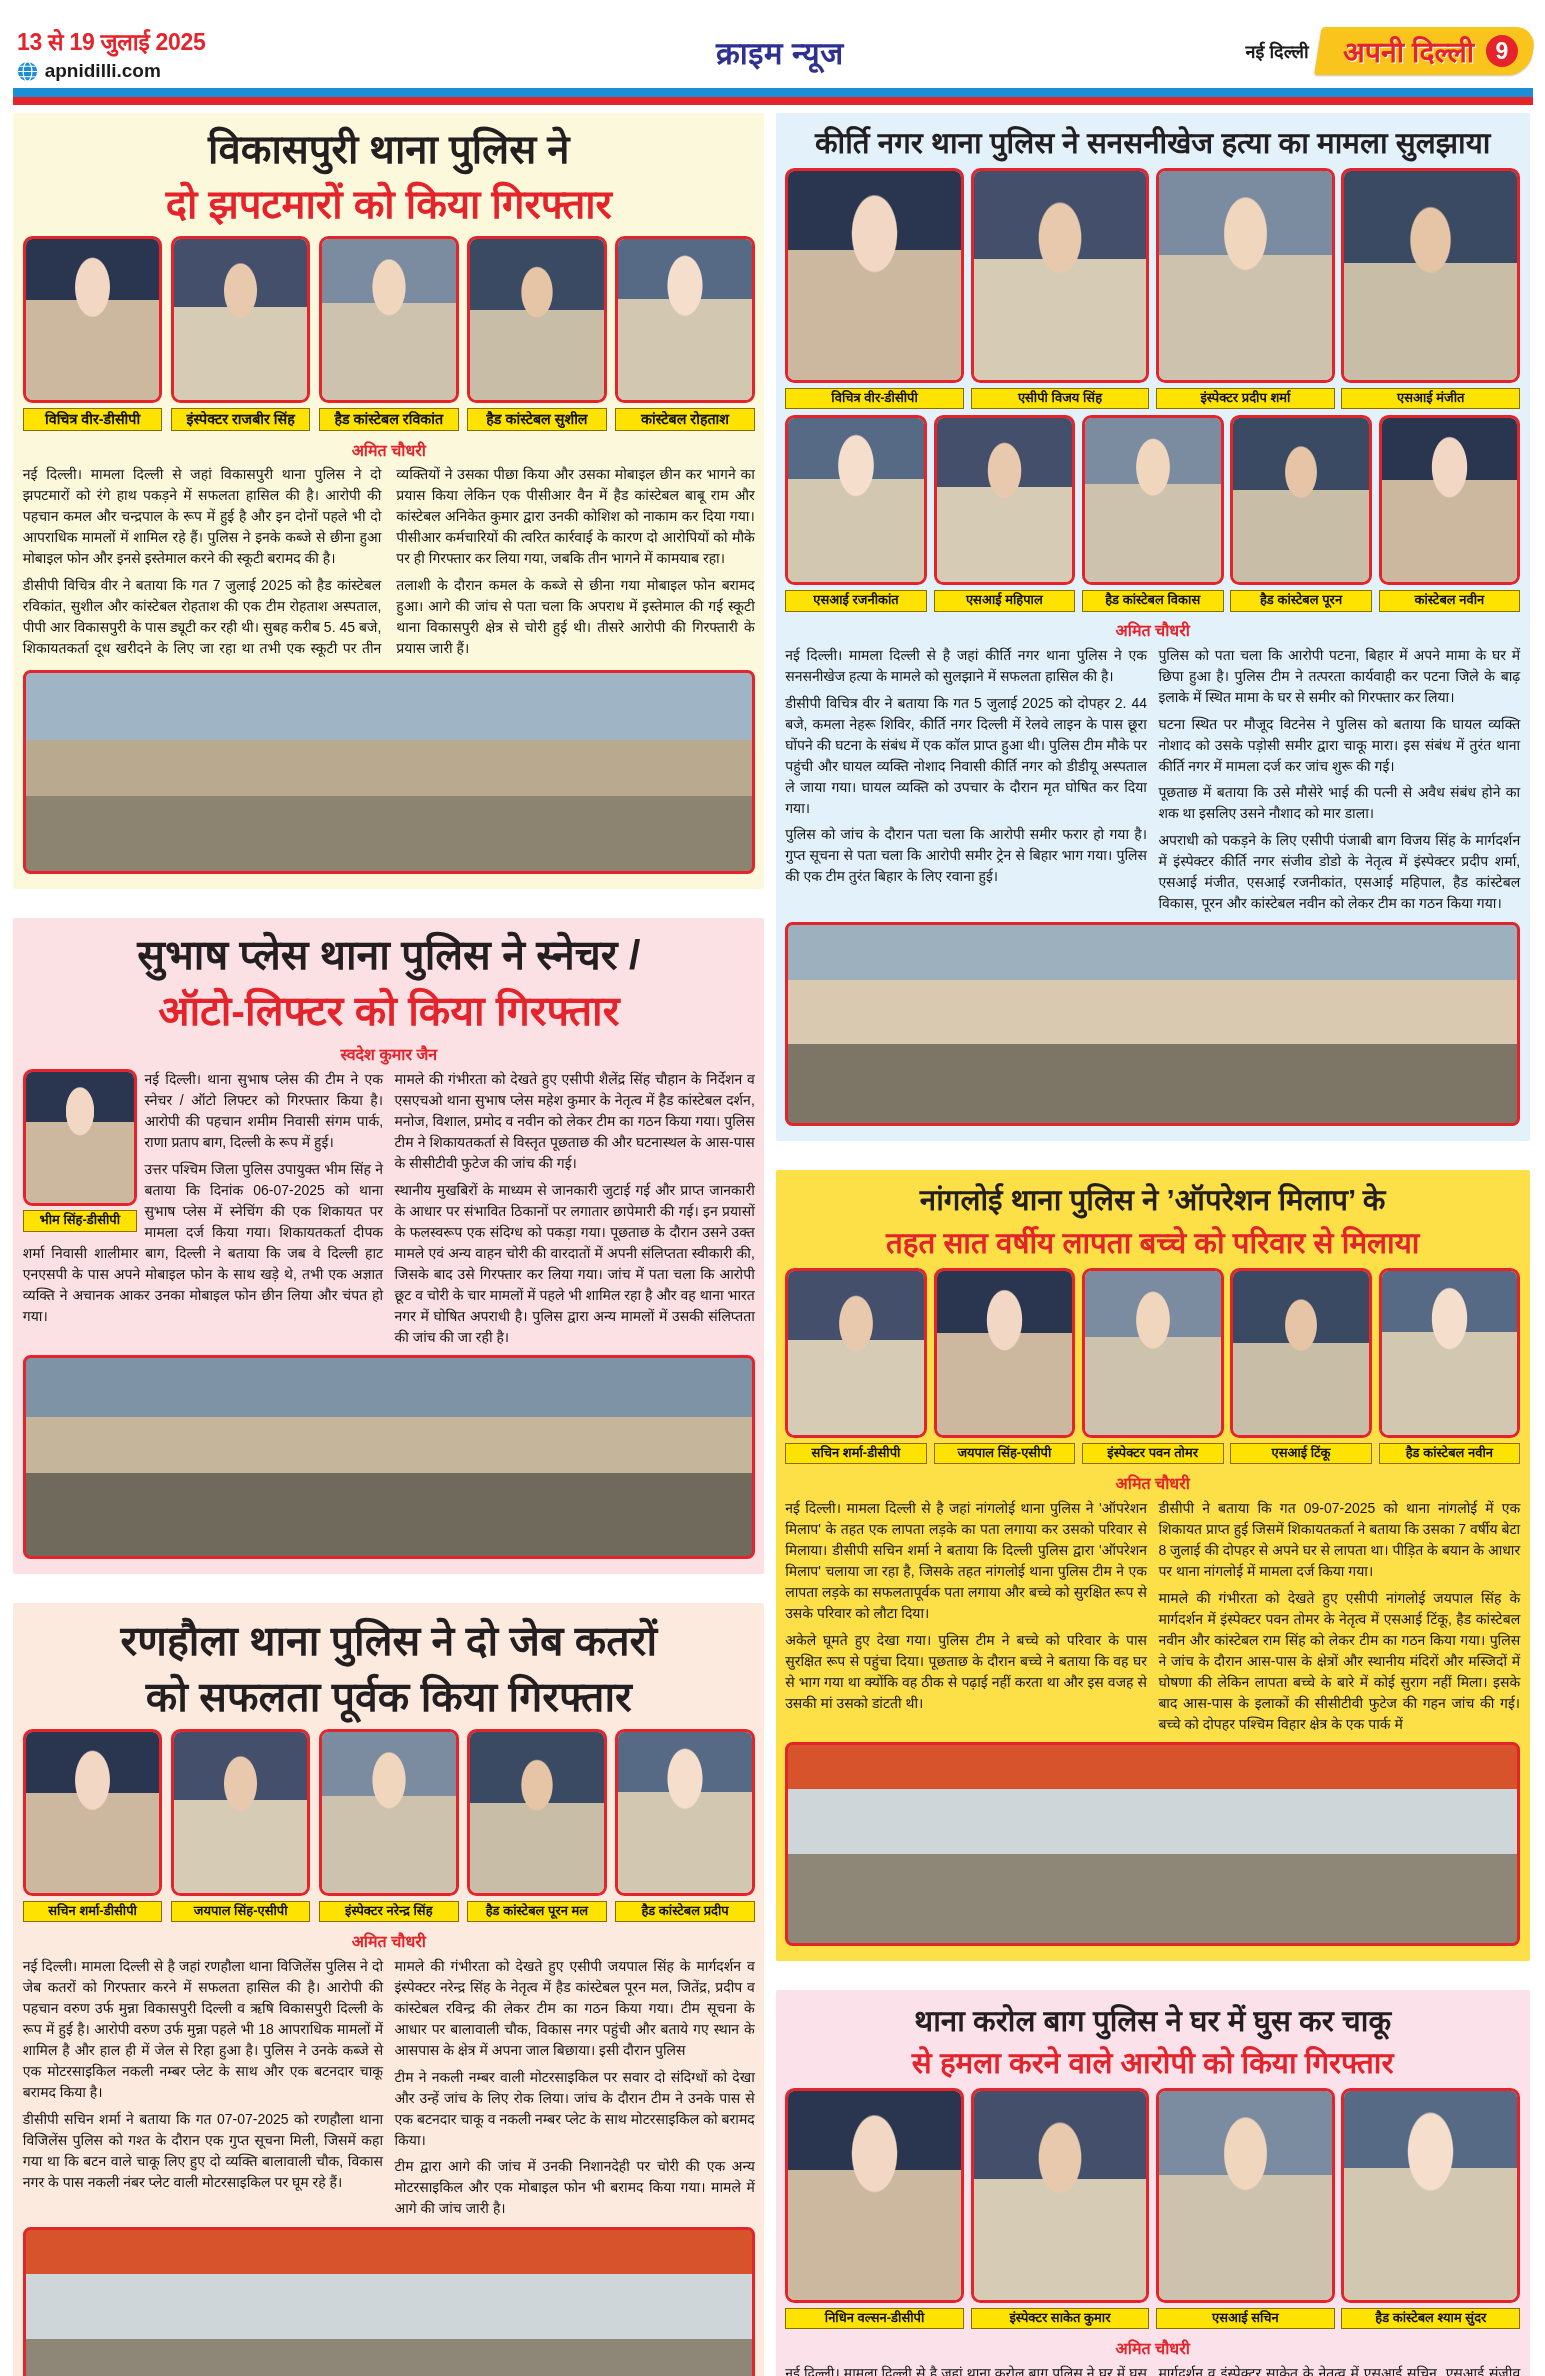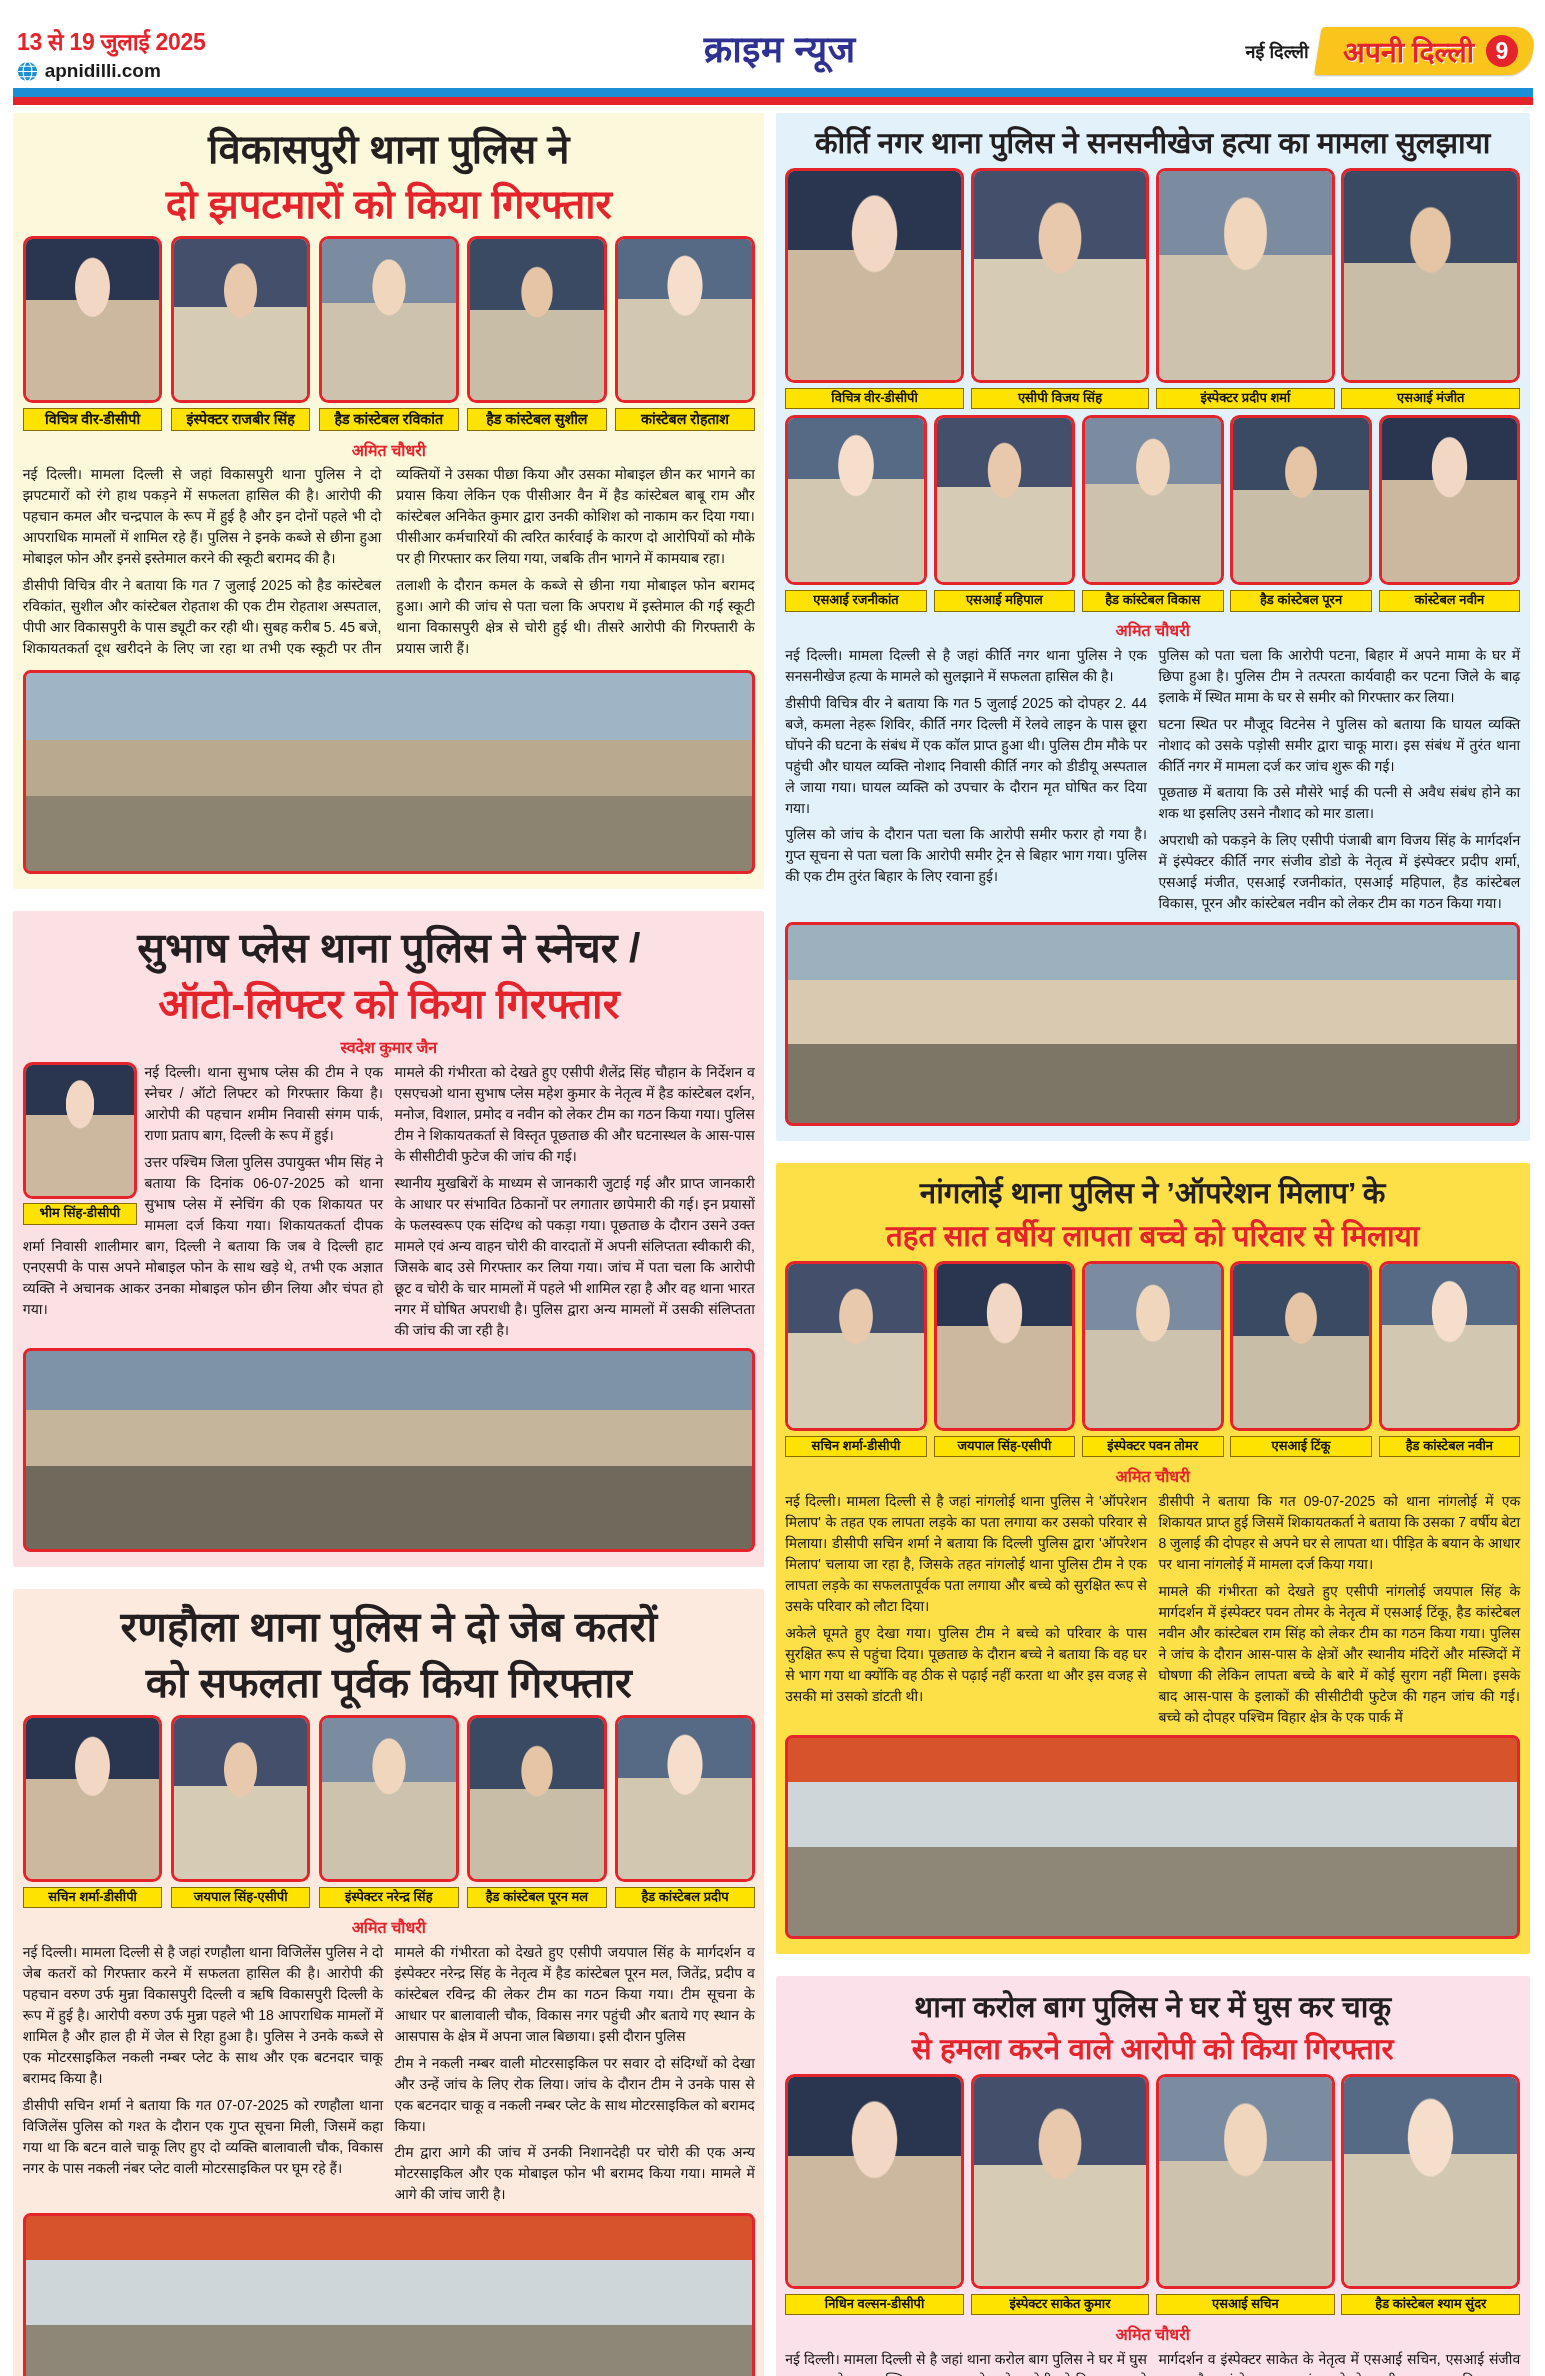--- a/index.html
+++ b/index.html
@@ -28,21 +28,21 @@
   .mh-left { width:314px; padding-left:17px; }
   .mh-date {
     color:#e4232b; font-weight:bold; font-size:23px; letter-spacing:-0.3px;
     line-height:1.1; white-space:nowrap;
   }
   .mh-site { display:flex; align-items:center; gap:6.7px; margin-top:4.8px; }
   .globe { width:21px; height:21px; flex:0 0 auto; }
   .mh-url { font-size:19px; color:#1b1b1b; font-weight:600; }
   .mh-center {
     flex:1; text-align:center;
-    color:#2e3192; font-weight:bold; font-size:37px;
+    color:#2e3192; font-weight:bold; font-size:31px;
     letter-spacing:0.5px; padding-bottom:9.5px;
   }
   .mh-right {
     display:flex; align-items:center; gap:9.5px;
     padding-right:13.3px; padding-bottom:7.6px;
   }
   .mh-city { color:#1b1b1b; font-size:18px; font-weight:600; white-space:nowrap;text-align:right; }
   .mh-brand {
     background:#f9c51d;
     border-radius:3.8px 21px 21px 3.8px;
@@ -65,21 +65,21 @@
   }
   .rule-blue { height:8.6px; background:#1b8ed6; margin:0 13.3px; }
   .rule-red  { height:8.6px; background:#e4232b; margin:0 13.3px; }
 
   
   .columns {
     display:flex; gap:11.4px;
     padding:7.6px 13.3px 9.5px 13.3px;
     height:calc(2377px - 88px - 11.4px);
   }
-  .col { display:flex; flex-direction:column; gap:22px; }
+  .col { display:flex; flex-direction:column; gap:29px; }
   .col-left  { width:751px; }
   .col-right { width:754px; }
 
   
   .article { padding:9.5px 9.5px 11.4px 9.5px; border-radius:1.9px; }
   .bg-cream { background:#fcf8dc; }
   .bg-pink  { background:#fbe0e4; }
   .bg-peach { background:#fdeadf; }
   .bg-ice   { background:#e2f1fa; }
   .bg-mint  { background:#fde047; }

